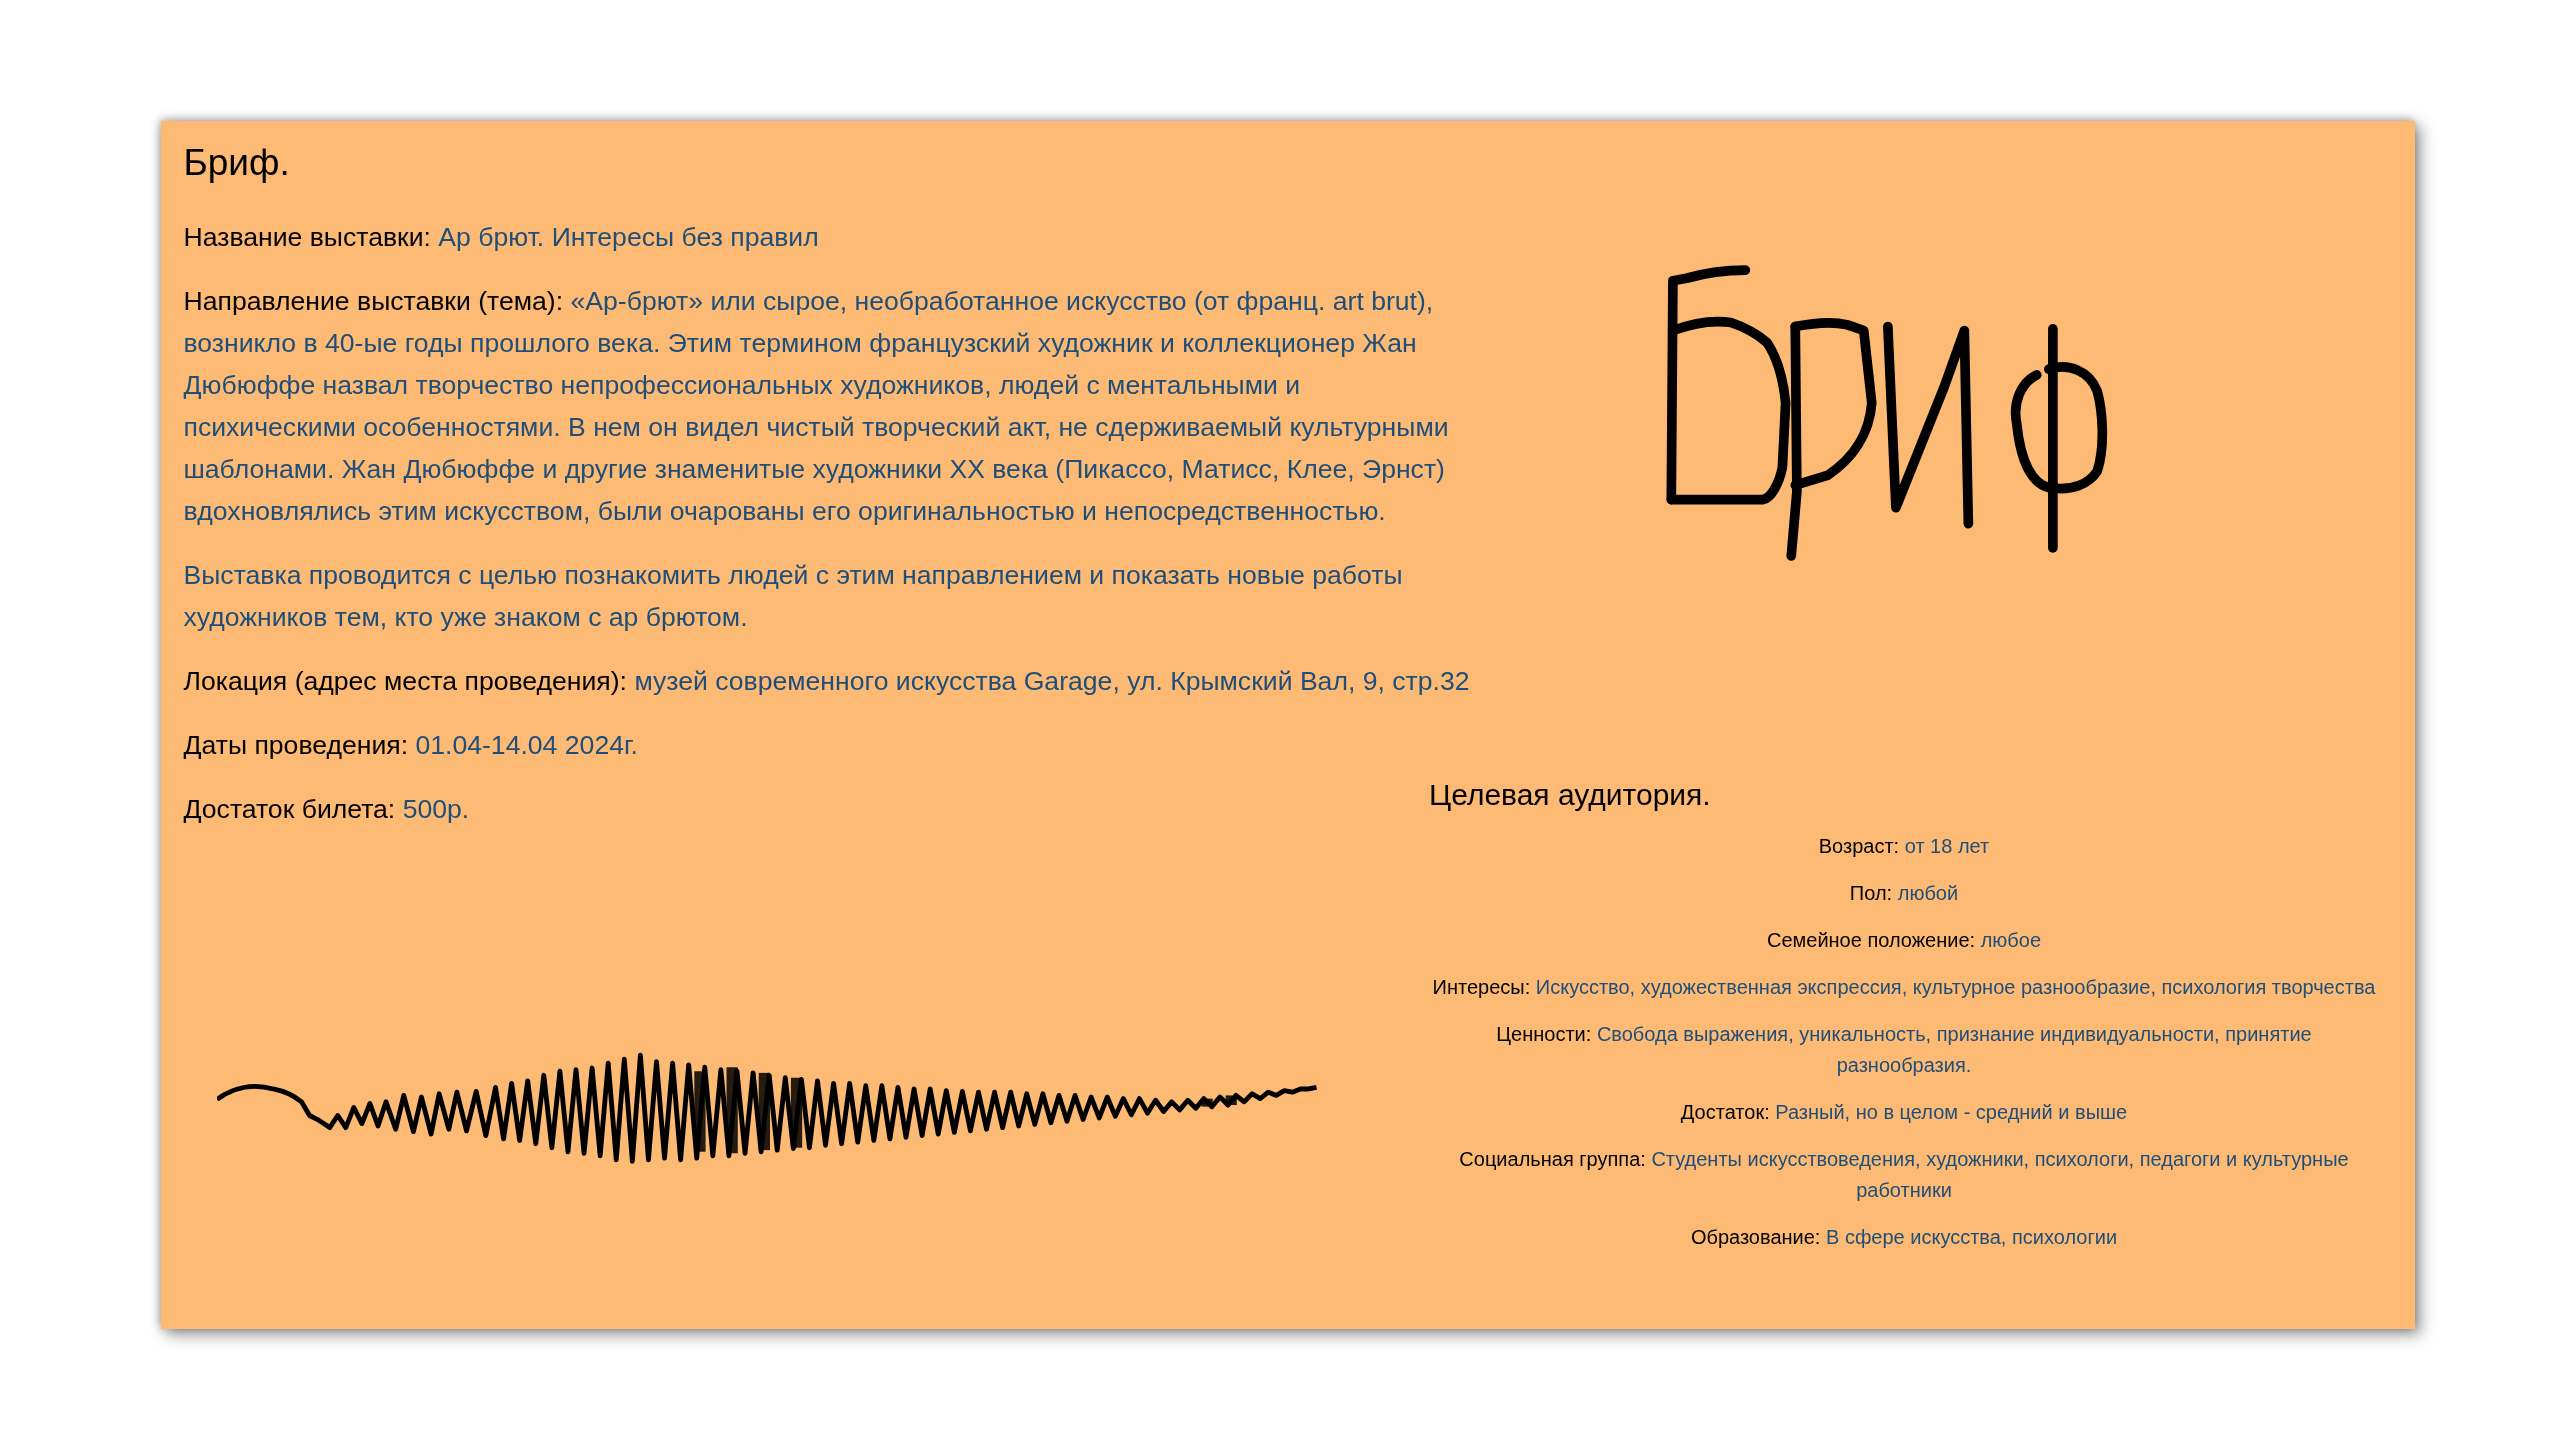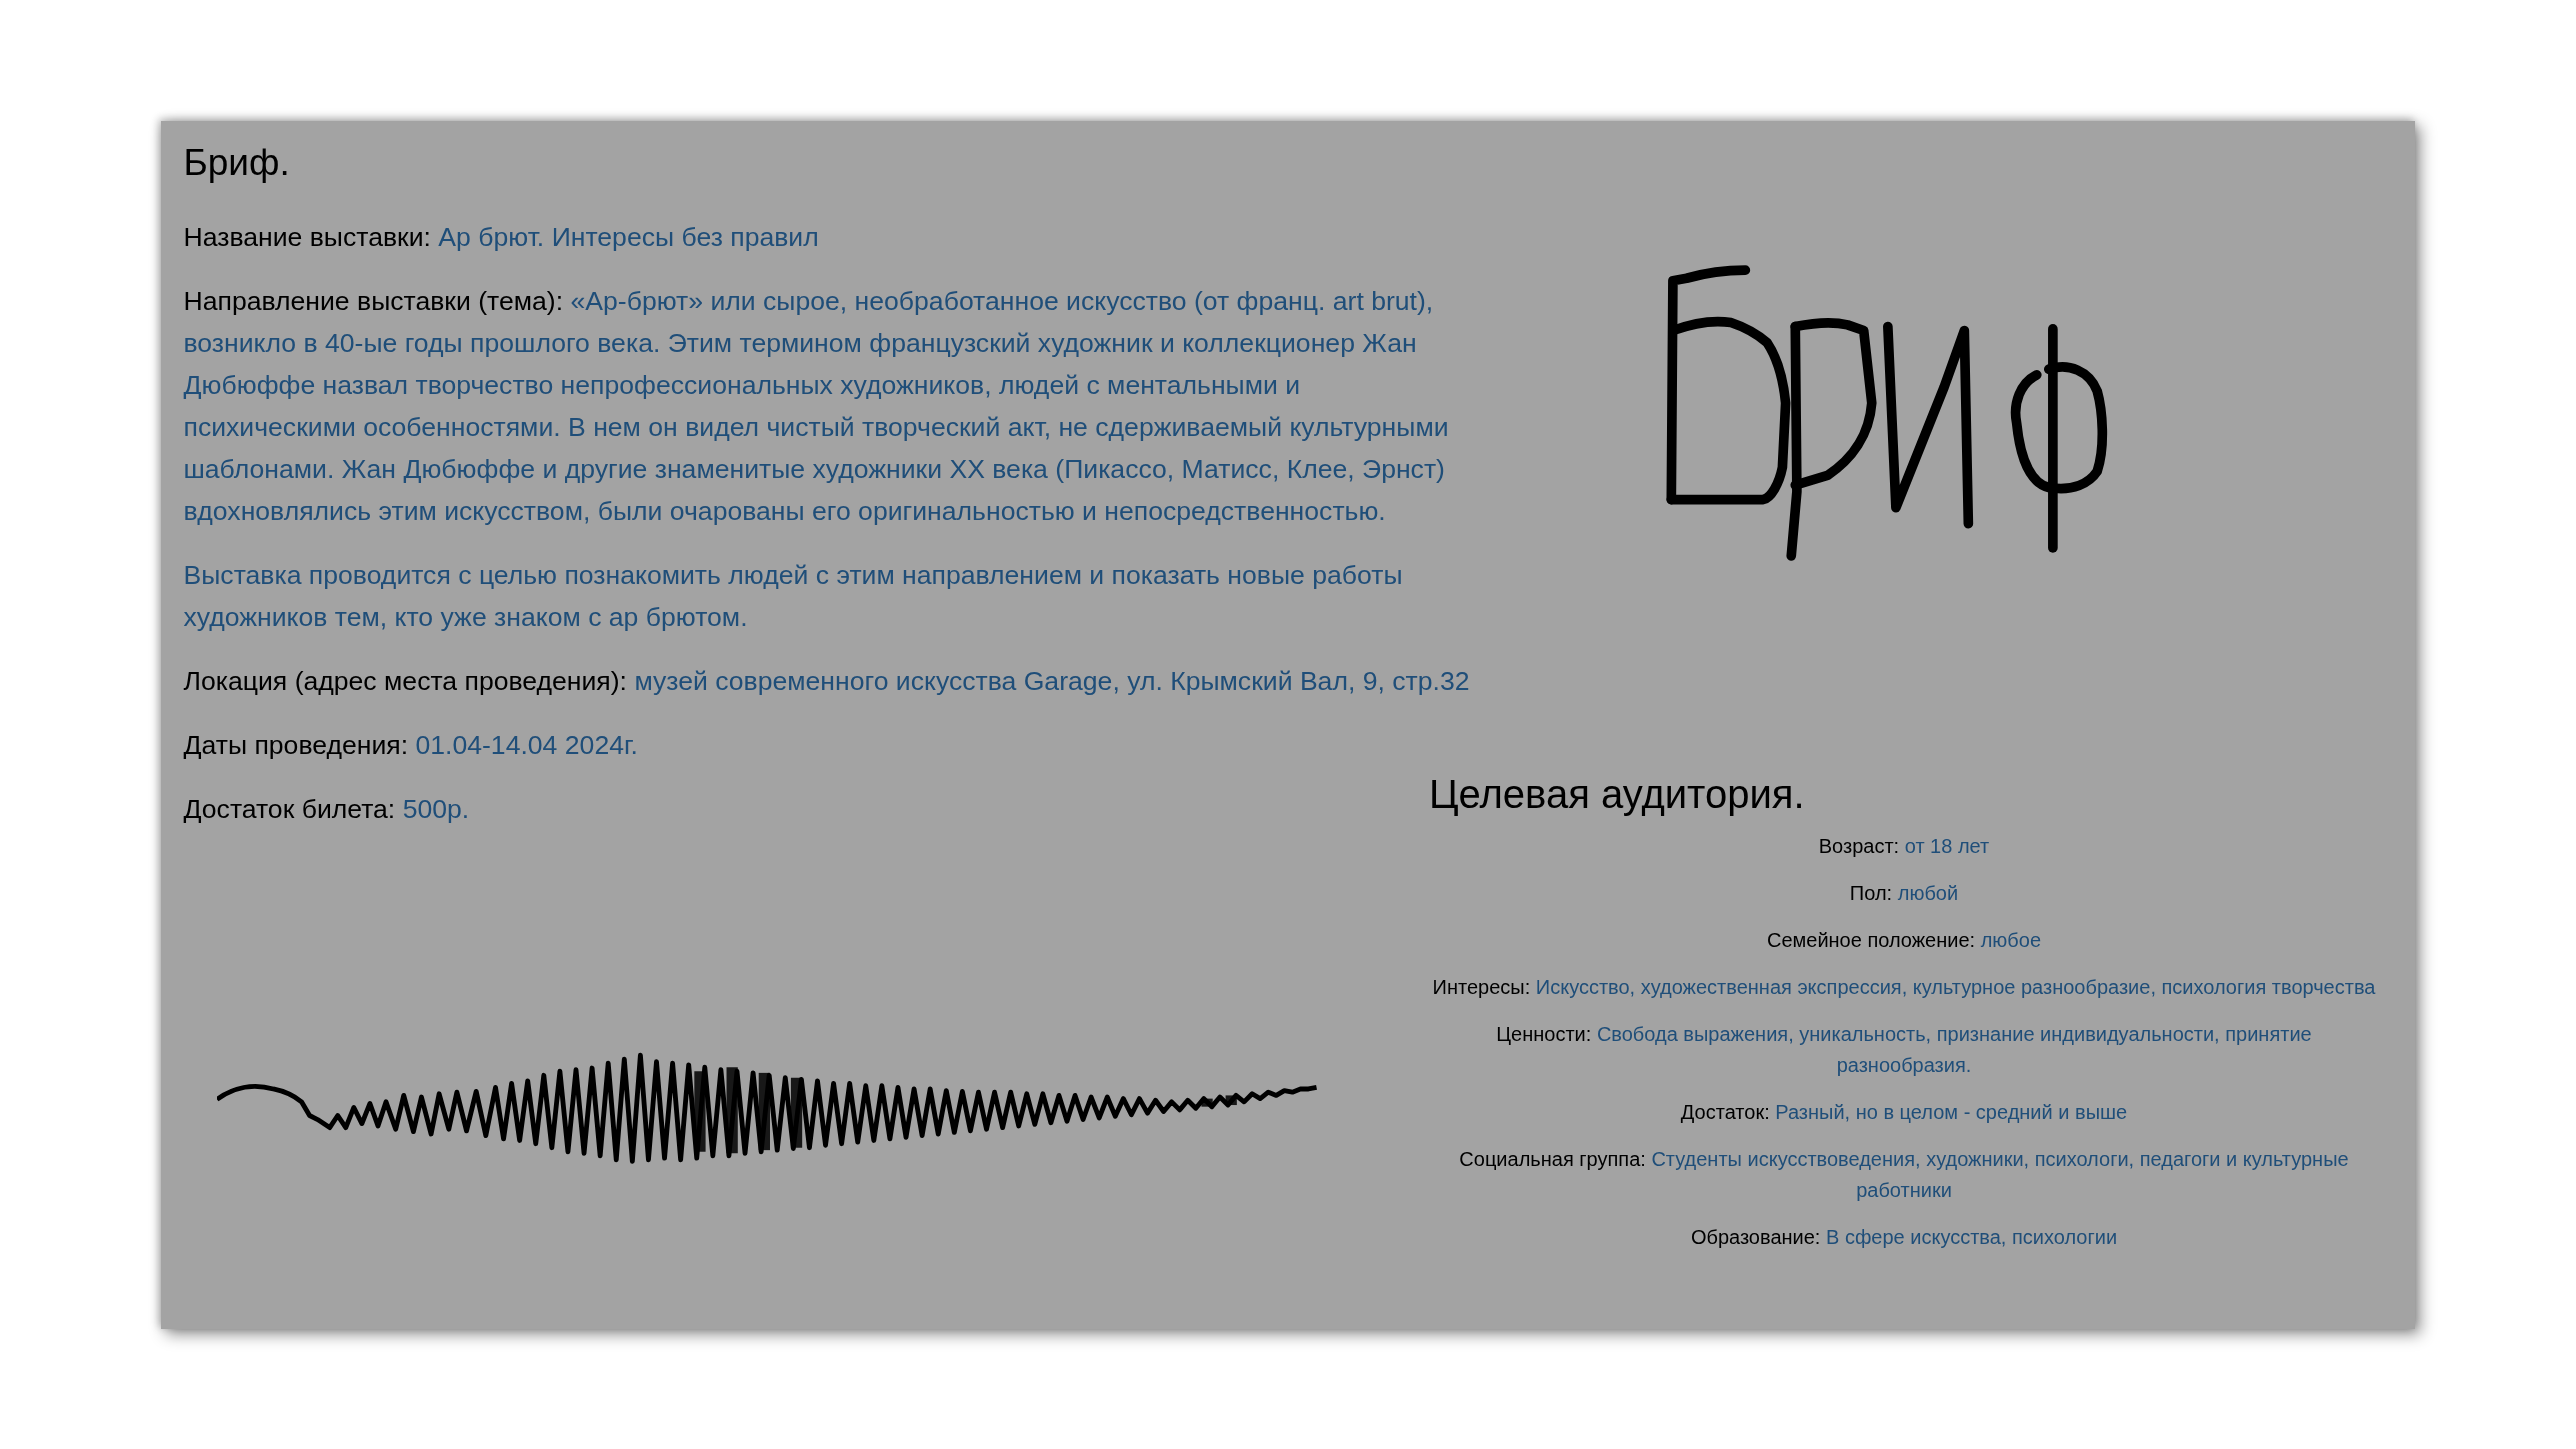--- a/index.html
+++ b/index.html
@@ -2,21 +2,21 @@
 <html style="font-size:13px"><head>
 <meta charset="utf-8">
 <style>
   html, body { margin: 0; padding: 0; }
   body {
     width: 2576px; height: 1449px; background: #ffffff; position: relative; overflow: hidden;
     font-family: "Liberation Sans", "DejaVu Sans", sans-serif;
   }
   .slide {
     position: absolute; left: 161px; top: 121px; width: 2254px; height: 1208px;
-    background: #a3a3a3;
+    background: #fdba74;
     box-shadow: 4.8px 4.8px 14.5px rgba(0,0,0,0.45), -1.6px -1.6px 8px rgba(0,0,0,0.25);
   }
   .title {
     position: absolute; left: 22.5px; top: 21px; font-size: 37px; color: #000; font-weight: 500;
   }
   .main-col {
     position: absolute; left: 22.5px; top: 95px; width: 1288px;
     font-size: 26.6px; line-height: 42px; color: #000;
   }
   .main-col p { margin: 0 0 22px 0; }
@@ -26,21 +26,21 @@
     position: absolute; left: 1449px; top: 121px; width: 765px; height: 322px;
   }
   .scribble {
     position: absolute; left: 56px; top: 918px; width: 1143px; height: 145px;
   }
   .aud {
     position: absolute; left: 1268px; top: 658px; width: 950px;
     font-size: 20px; line-height: 31px;
   }
   .aud h2 {
-    font-size: 40px; font-weight: 500; margin: 0 0 21px 0; color: #000;
+    font-size: 30px; font-weight: 500; margin: 0 0 21px 0; color: #000;
   }
   .aud p { margin: 0 0 16px 0; text-align: center; }
 </style>
 </head>
 <body>
 
 <div class="slide">
 
   <div class="title">Бриф.</div>
 

